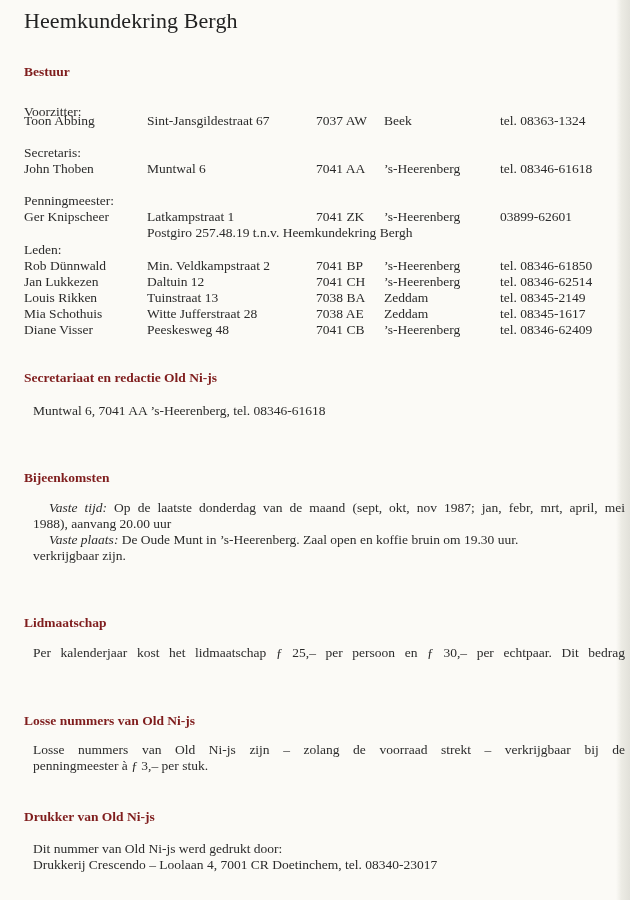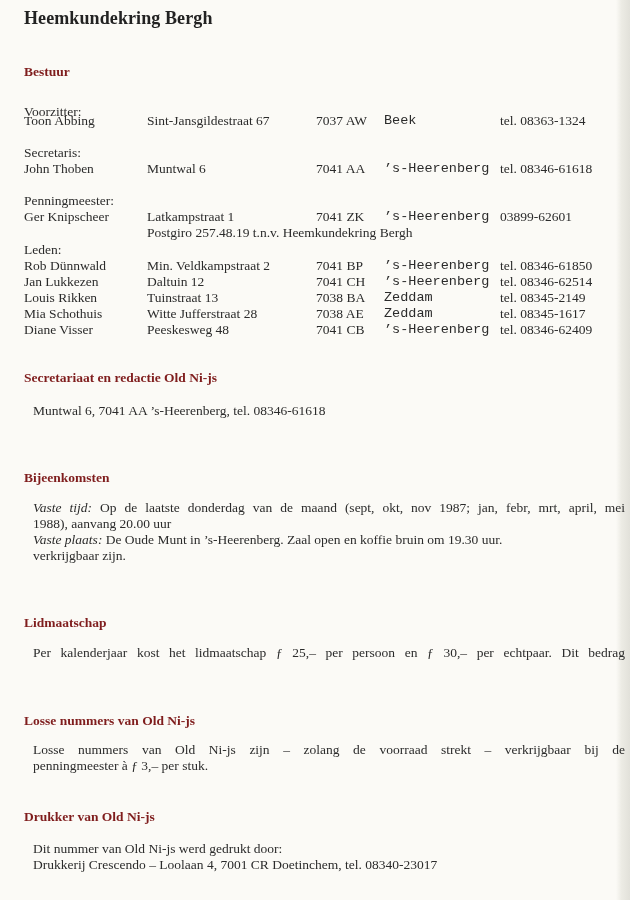--- a/index.html
+++ b/index.html
@@ -10,39 +10,39 @@
     font-family: "Liberation Serif", "DejaVu Serif", serif;
     color: #2b2b2b;
   }
   .page-edge {
     position: absolute; top: 0; right: 0; width: 14px; height: 900px;
     background: linear-gradient(to right, #fbfaf6 0%, #ecebe4 40%, #e2e1da 100%);
   }
   .page { position: absolute; left: 24px; top: 0; width: 596px; }
   h1 {
     position: absolute; left: 0; top: 8px; margin: 0;
-    font-size: 18px; font-weight: bold; color: #222; letter-spacing: 0.1px;
+    font-size: 22px; font-weight: normal; color: #222; letter-spacing: 0.1px;
   }
   .h2 {
     position: absolute; left: 0; margin: 0;
     font-size: 13.5px; font-weight: bold; color: #7f1d1d;
   }
   .row { position: absolute; left: 0; height: 16px; font-size: 13.5px; line-height: 16px; white-space: nowrap; }
   .c1 { position: absolute; left: 0; }
   .c2 { position: absolute; left: 123px; }
   .c3 { position: absolute; left: 292px; }
-  .c4 { position: absolute; left: 360px; font-family: Liberation Mono, monospace; }
+  .c4 { position: absolute; left: 360px; }
   .c5 { position: absolute; left: 476px; }
   .para {
     position: absolute; left: 9px; width: 592px;
     font-size: 13.5px; line-height: 16px; text-align: justify;
   }
   .para p { margin: 0; }
   .justify-last { text-align-last: justify; }
-  em { font-style: italic; }
+  em { font-style: italic; margin-left: 16px; }
 </style>
 </head>
 <body>
 
 <div class="page-edge"></div>
 
 <div class="page">
 
   <h1>Heemkundekring Bergh</h1>
 

